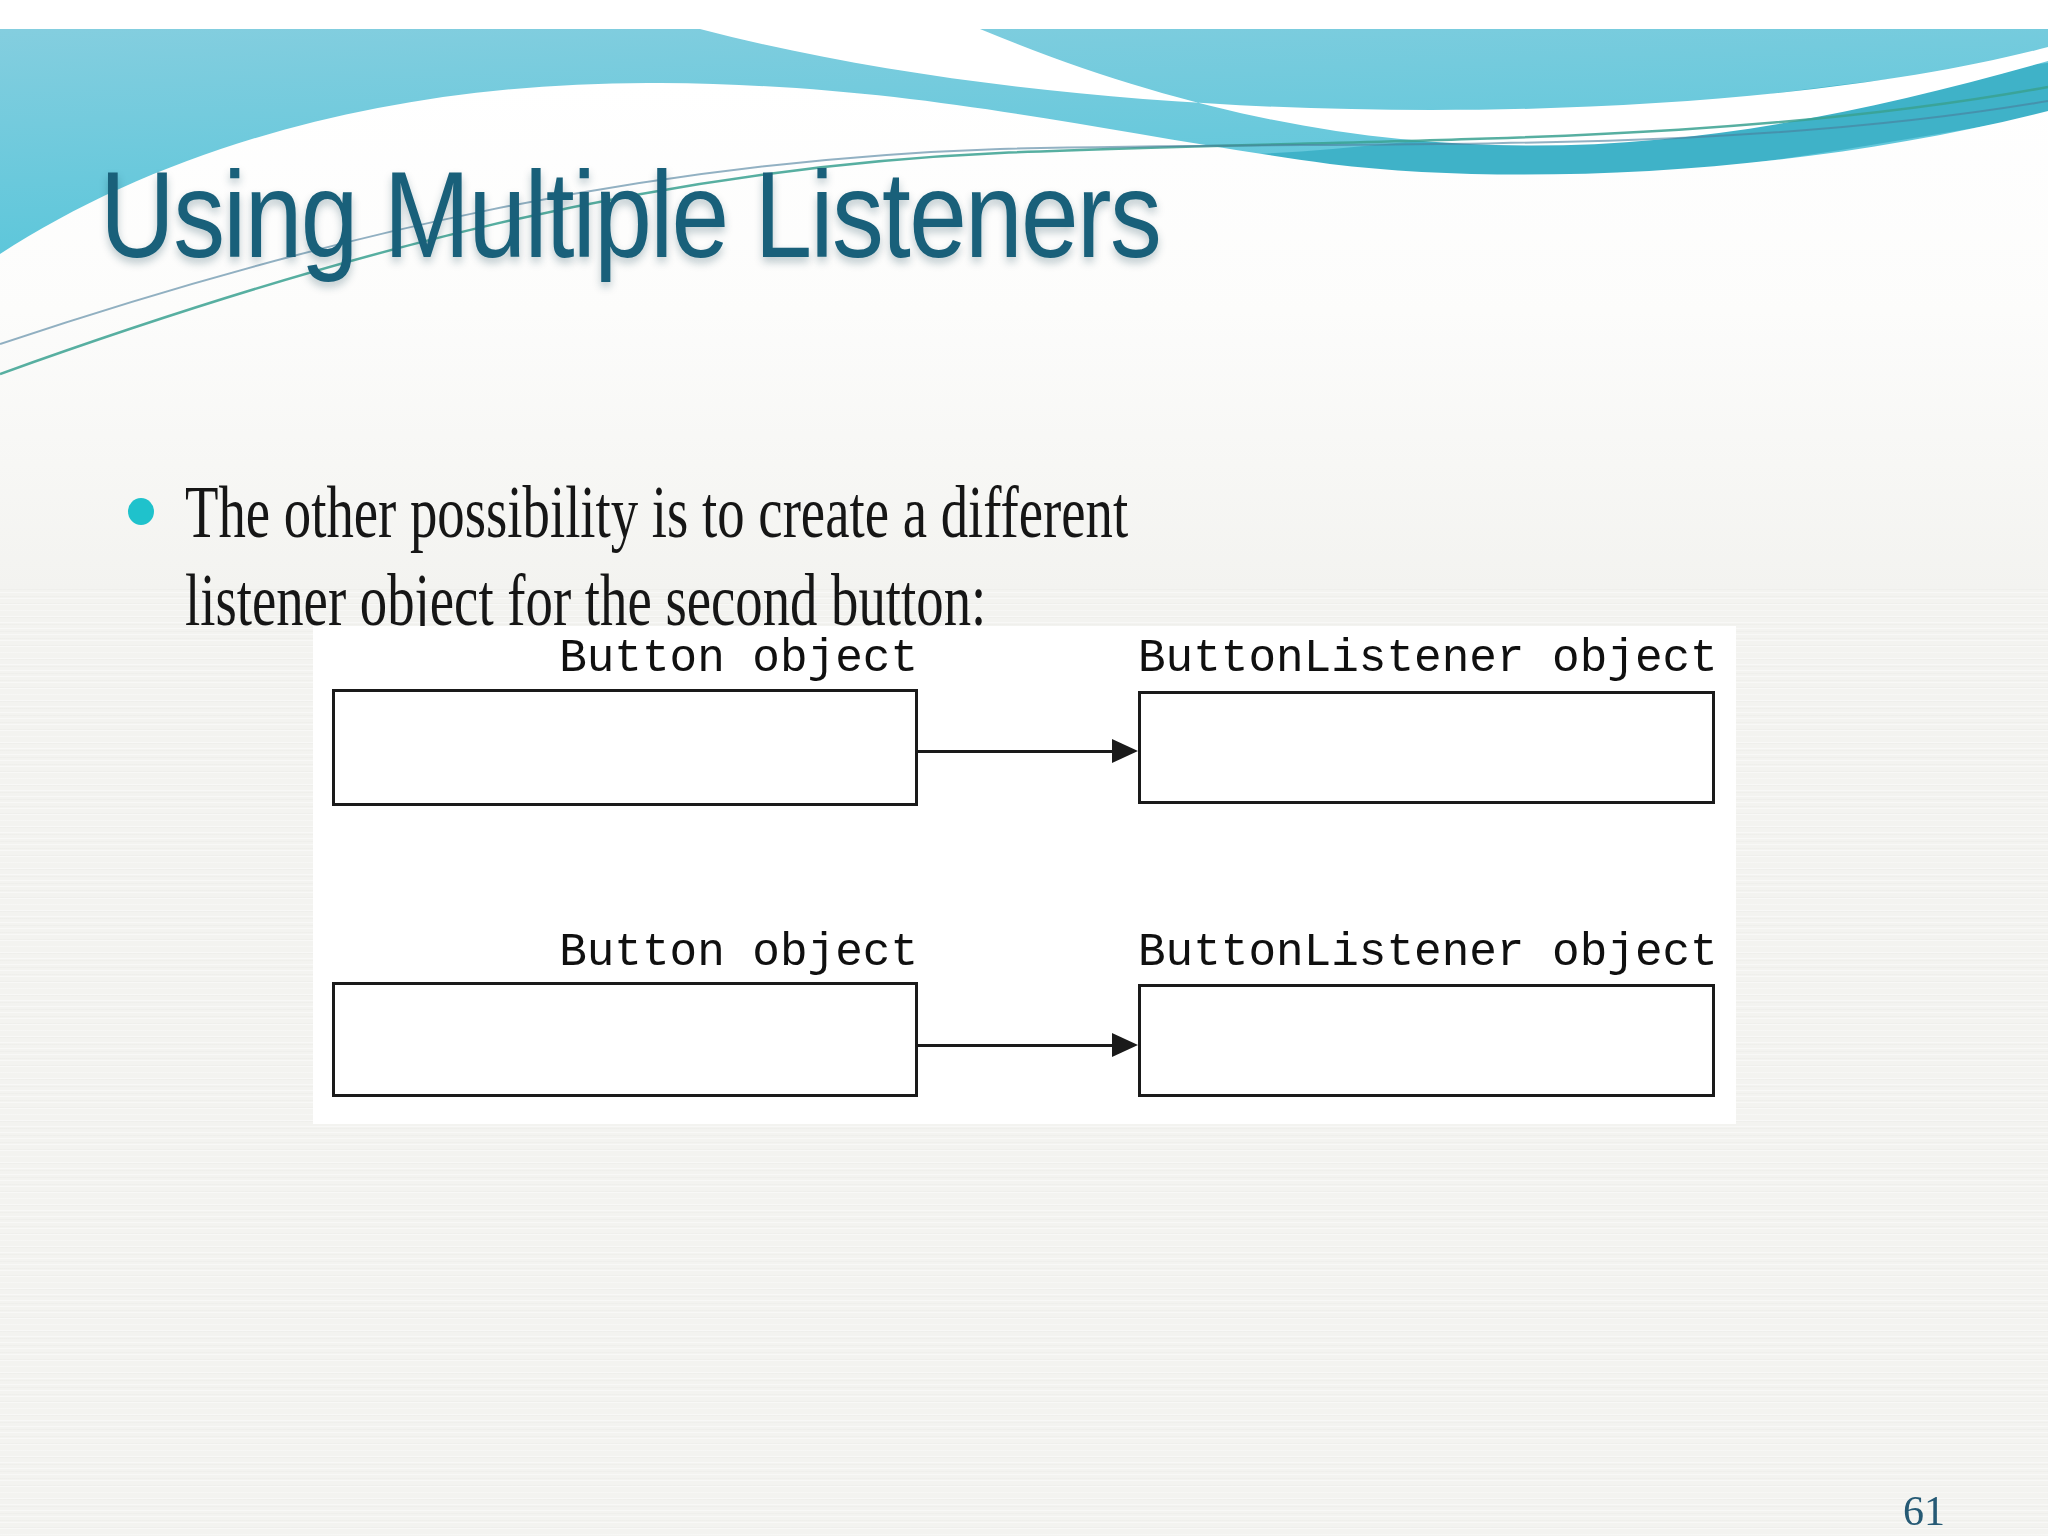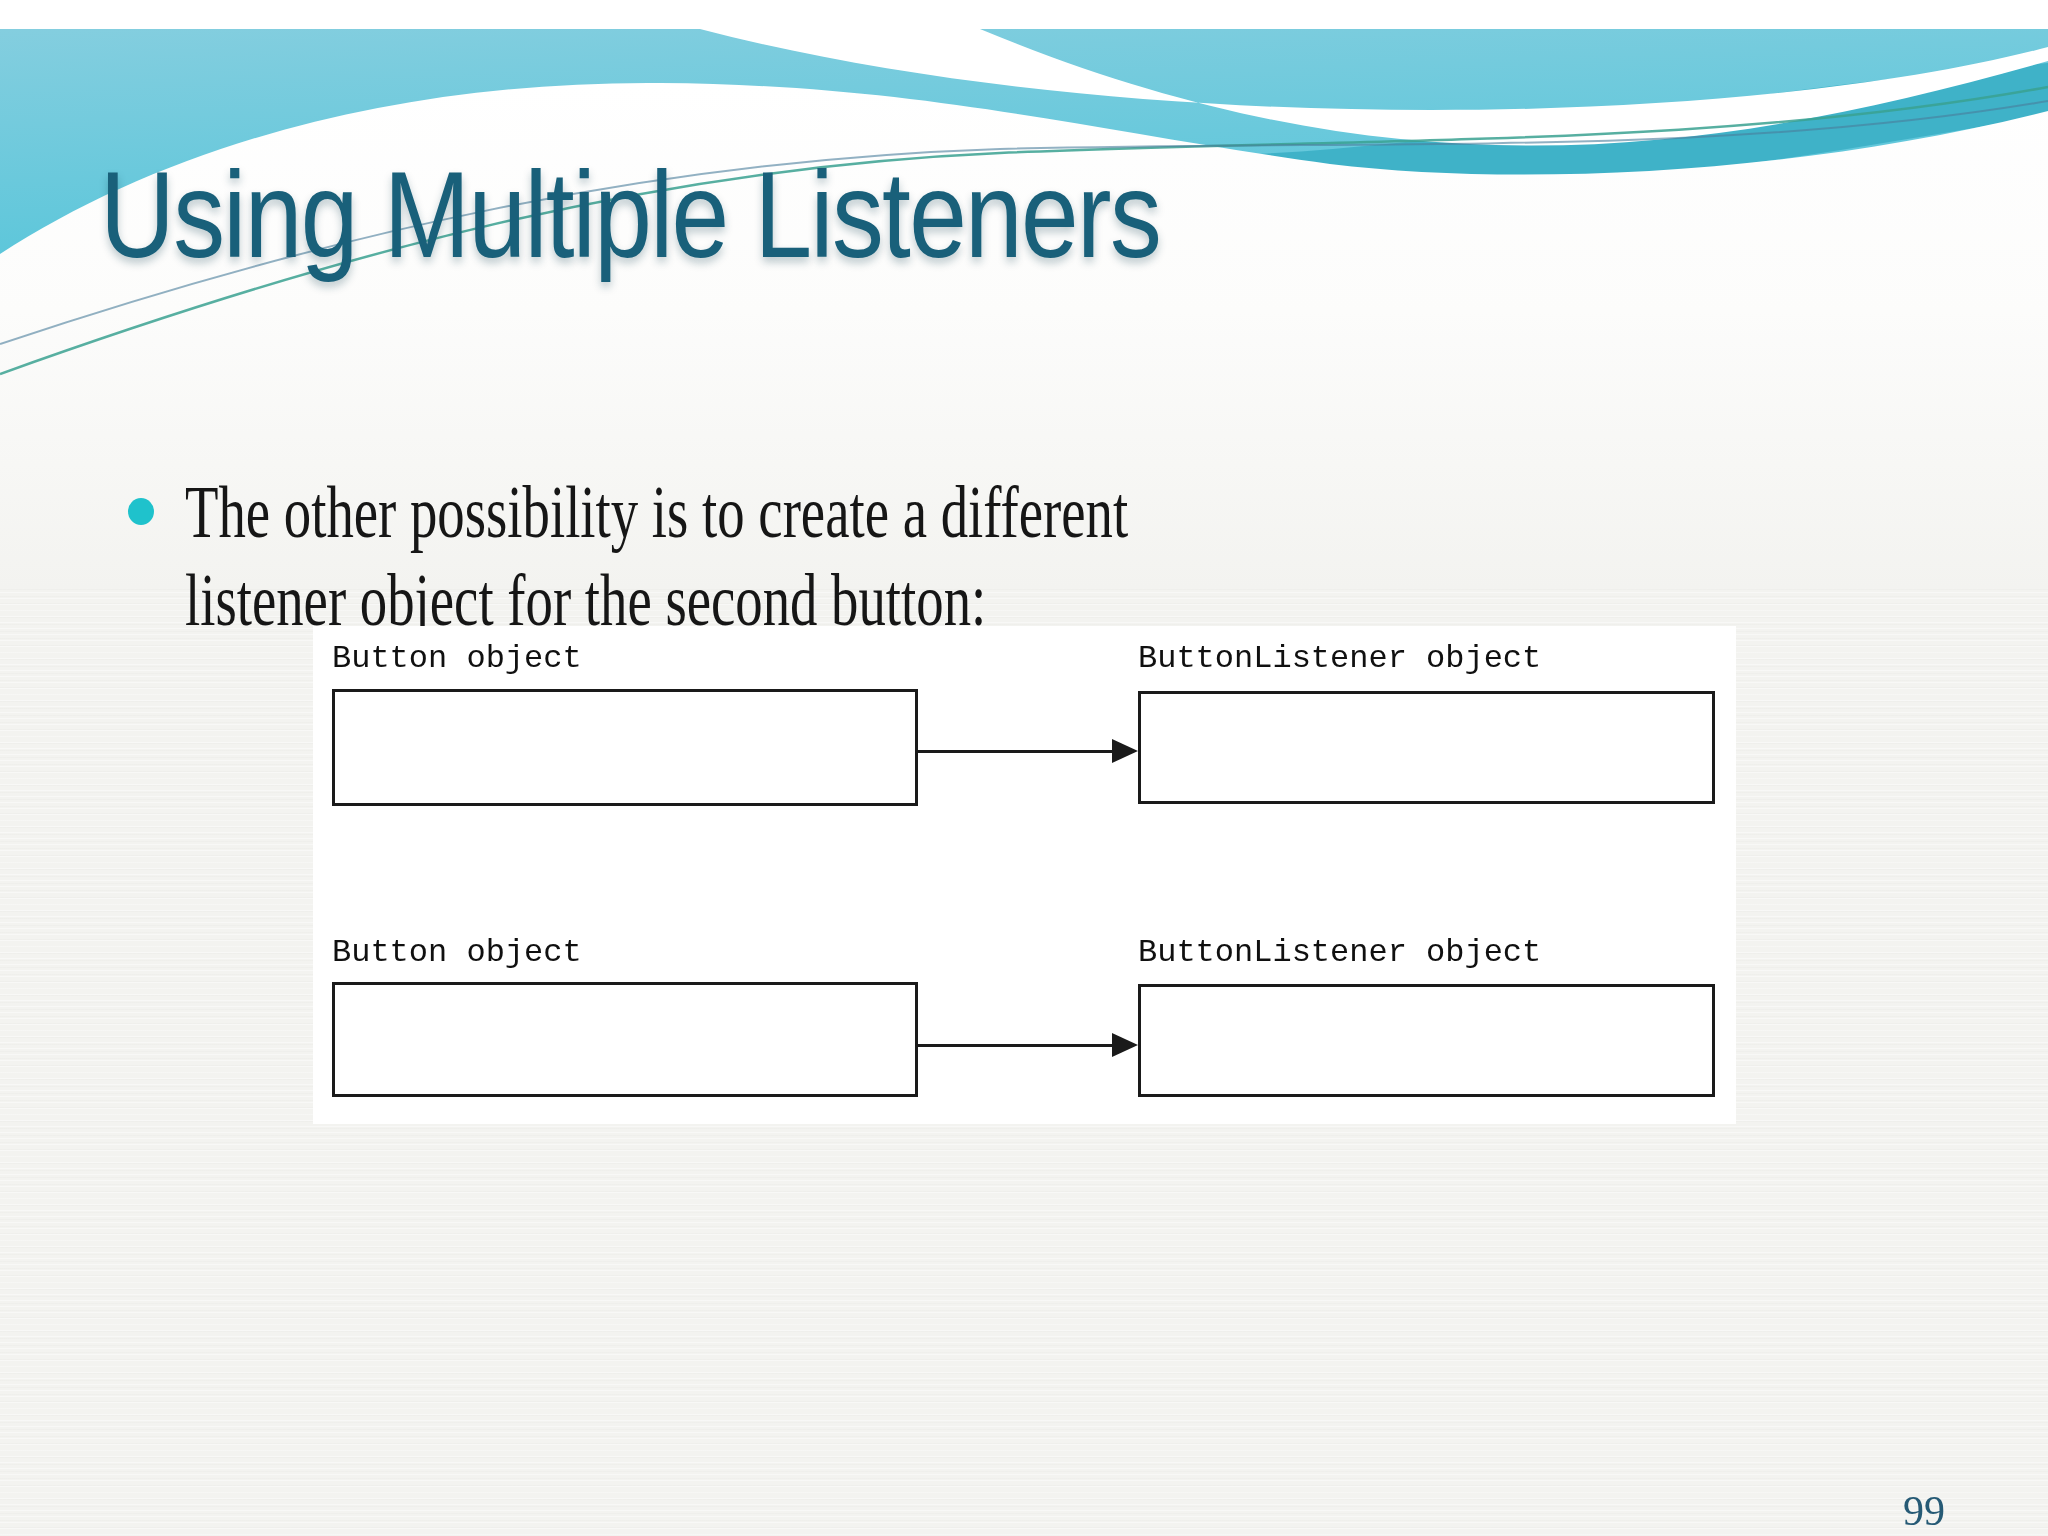--- a/index.html
+++ b/index.html
@@ -78,24 +78,24 @@
     top: 597px;
     width: 1423px;
     height: 498px;
     background: #ffffff;
     z-index: 2;
   }
 
   .obj-label {
     position: absolute;
     font-family: "Liberation Mono", "DejaVu Sans Mono", monospace;
-    font-size: 32px;
+    font-size: 46px;
     line-height: 46px;
     color: #101010;
-    text-align: left;
+    text-align: right;
     white-space: nowrap;
   }
 
   .obj-box {
     position: absolute;
     background: #ffffff;
     border: 3px solid #1a1a1a;
   }
 
   .arrow { position: absolute; }
@@ -184,15 +184,15 @@
     <div class="arrow" style="left:605px; top:406px; width:224px; height:27px;">
       <span class="arrow-line"></span>
       <span class="arrow-head"></span>
     </div>
 
     <div class="obj-label" style="left:825px; top:304px; width:577px;">ButtonListener object</div>
     <div class="obj-box" style="left:825px; top:358px; width:577px; height:113px;"></div>
 
   </div>
 
-  <div class="page-number">99</div>
+  <div class="page-number">61</div>
 
 </div>
 
 </body></html>

